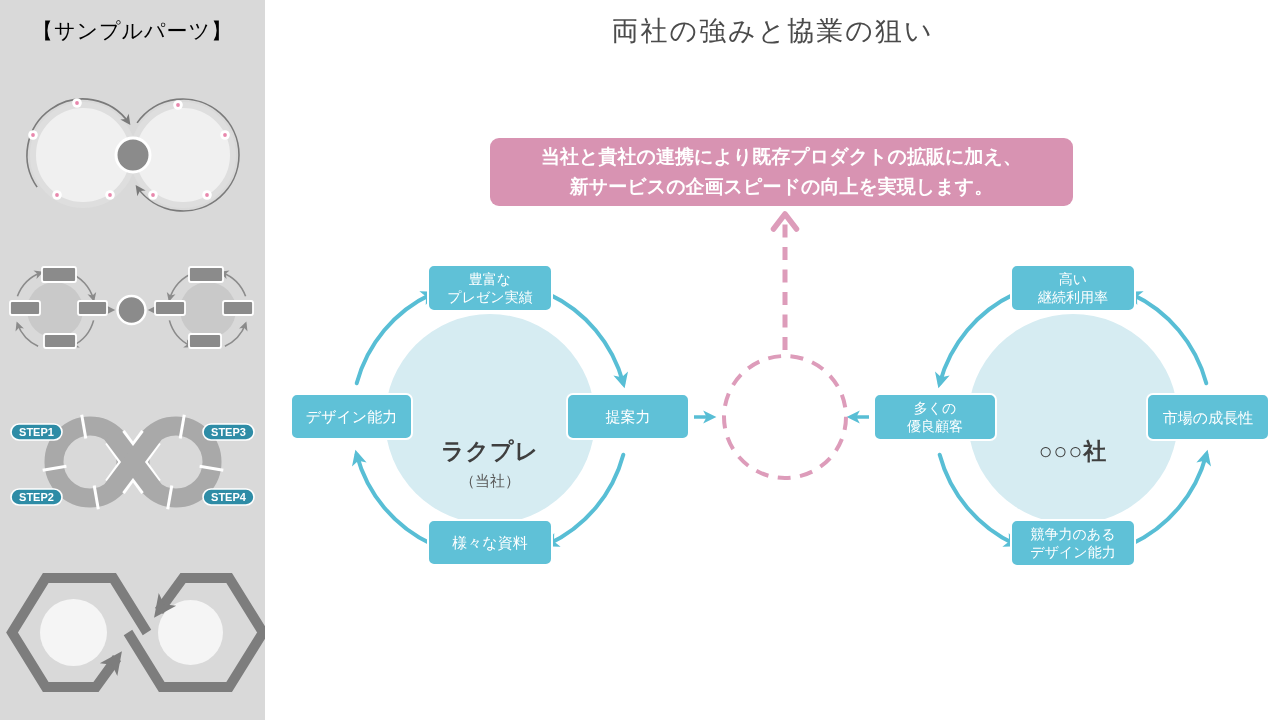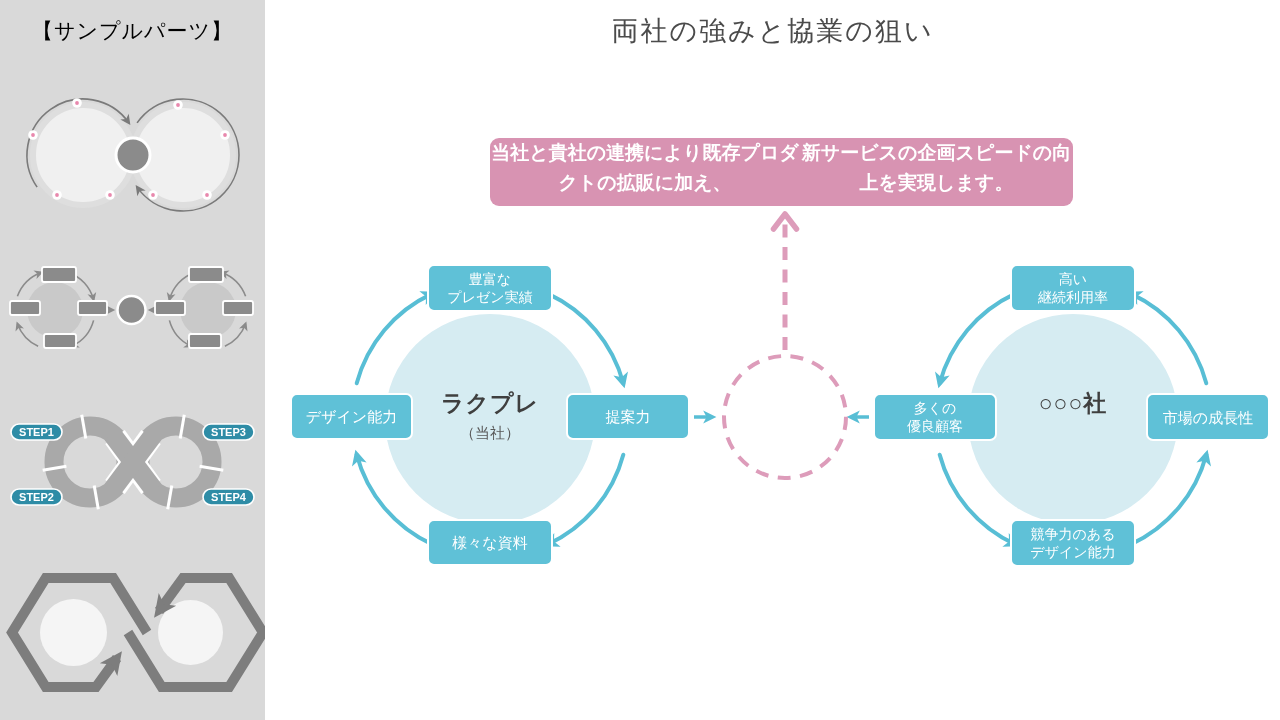--- a/index.html
+++ b/index.html
@@ -11,25 +11,25 @@
   .sidebar-title{position:absolute;top:17px;left:0;width:265px;text-align:center;
     font-size:21px;color:#000000;font-weight:400;letter-spacing:1px;}
   .part{position:absolute;left:0;width:265px;}
 
   
   .slide-title{position:absolute;left:265px;top:13px;width:1015px;text-align:center;
     font-size:27px;color:#4b4b4b;font-weight:300;letter-spacing:2px;}
 
   .banner{position:absolute;left:490px;top:138px;width:583px;height:68px;
     background:#d893b2;border-radius:9px;color:#fff;font-weight:bold;font-size:19px;
-    line-height:30px;text-align:center;display:flex;flex-direction:row;justify-content:center;}
+    line-height:30px;text-align:center;display:flex;flex-direction:column;justify-content:center;}
 
   .big-circle{position:absolute;top:314px;width:210px;height:210px;border-radius:50%;background:#d6ecf2;}
   .cycle-center{position:absolute;top:388px;width:210px;text-align:center;color:#3f3f3f;}
-  .cycle-center .name{font-size:23px;font-weight:bold;letter-spacing:1px;}
+  .cycle-center .name{font-size:23px;font-weight:bold;letter-spacing:1px;margin-top:48px;}
   .cycle-center .name .thin{font-weight:300;}
   .cycle-center .sub{font-size:15px;color:#595959;margin-top:5px;text-align:center;}
 
   .tbox{position:absolute;background:#5fc1d7;border:2.5px solid #ffffff;border-radius:7px;
     box-sizing:border-box;color:#fff;display:flex;flex-direction:column;
     justify-content:center;text-align:center;font-size:15px;line-height:19px;}
   .tbox.small{font-size:14px;line-height:18px;}
 
   .hub{position:absolute;left:737px;top:370px;width:96px;height:96px;border-radius:50%;
     background:#58c0d6;display:flex;flex-direction:column;align-items:center;justify-content:center;}

